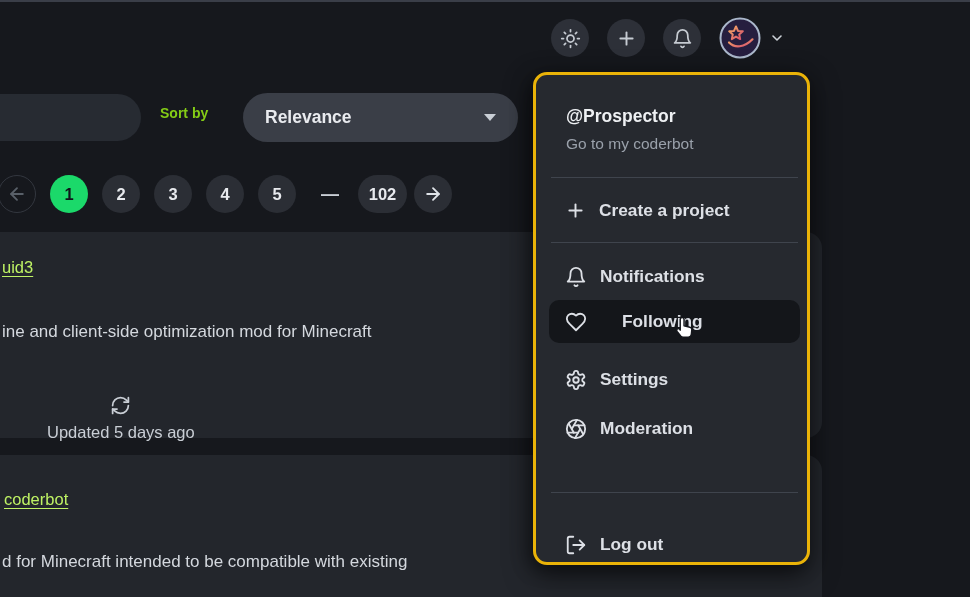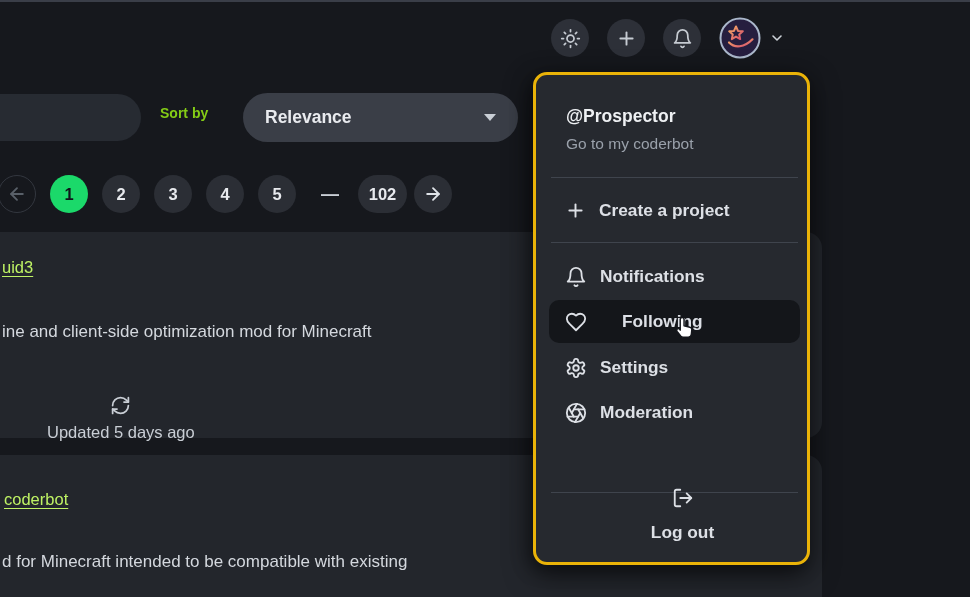--- a/index.html
+++ b/index.html
@@ -225,49 +225,49 @@
 
   <div class="abs menu-row hovered" style="top:225px;gap:35px;">
     <span>
       <svg width="22" height="22" viewBox="0 0 24 24" fill="none" stroke-width="2" stroke-linecap="round" stroke-linejoin="round">
           <path d="M19 14c1.49-1.46 3-3.21 3-5.5A5.5 5.5 0 0 0 16.5 3c-1.76 0-3 .5-4.5 2-1.5-1.5-2.74-2-4.5-2A5.5 5.5 0 0 0 2 8.5c0 2.3 1.5 4.05 3 5.5l7 7Z"></path>
         </svg>
     </span>
     <span>Following</span>
   </div>
 
-  <div class="abs menu-row" style="top:271px;">
+  <div class="abs menu-row" style="top:283px;">
     <span>
       <svg width="22" height="22" viewBox="0 0 24 24" fill="none" stroke-width="2" stroke-linecap="round" stroke-linejoin="round">
           <path d="M12.22 2h-.44a2 2 0 0 0-2 2v.18a2 2 0 0 1-1 1.73l-.43.25a2 2 0 0 1-2 0l-.15-.08a2 2 0 0 0-2.73.73l-.22.38a2 2 0 0 0 .73 2.73l.15.1a2 2 0 0 1 1 1.72v.51a2 2 0 0 1-1 1.74l-.15.09a2 2 0 0 0-.73 2.73l.22.38a2 2 0 0 0 2.73.73l.15-.08a2 2 0 0 1 2 0l.43.25a2 2 0 0 1 1 1.73V20a2 2 0 0 0 2 2h.44a2 2 0 0 0 2-2v-.18a2 2 0 0 1 1-1.73l.43-.25a2 2 0 0 1 2 0l.15.08a2 2 0 0 0 2.73-.73l.22-.39a2 2 0 0 0-.73-2.73l-.15-.08a2 2 0 0 1-1-1.74v-.5a2 2 0 0 1 1-1.74l.15-.09a2 2 0 0 0 .73-2.73l-.22-.38a2 2 0 0 0-2.73-.73l-.15.08a2 2 0 0 1-2 0l-.43-.25a2 2 0 0 1-1-1.73V4a2 2 0 0 0-2-2z"></path>
           <circle cx="12" cy="12" r="3"></circle>
         </svg>
     </span>
     <span>Settings</span>
   </div>
 
-  <div class="abs menu-row" style="top:316px;text-align:right;">
+  <div class="abs menu-row" style="top:332px;text-align:right;">
     <span>
       <svg width="22" height="22" viewBox="0 0 24 24" fill="none" stroke-width="2" stroke-linecap="round" stroke-linejoin="round">
           <circle cx="12" cy="12" r="10"></circle>
           <path d="m14.31 8 5.74 9.94"></path>
           <path d="M9.69 8h11.48"></path>
           <path d="m7.38 12 5.74-9.94"></path>
           <path d="M9.69 16 3.95 6.06"></path>
           <path d="M14.31 16H2.83"></path>
           <path d="m16.62 12-5.74 9.94"></path>
         </svg>
     </span>
     <span>Moderation</span>
   </div>
 
 
   <div class="abs divider" style="top:417px;"></div>
 
-  <div class="abs menu-row" style="top:412px;flex-direction:column;">
+  <div class="abs menu-row" style="top:448px;">
     <span>
       <svg width="22" height="22" viewBox="0 0 24 24" fill="none" stroke-width="2" stroke-linecap="round" stroke-linejoin="round">
           <path d="M9 21H5a2 2 0 0 1-2-2V5a2 2 0 0 1 2-2h4"></path>
           <polyline points="16 17 21 12 16 7"></polyline>
           <line x1="21" x2="9" y1="12" y2="12"></line>
         </svg>
     </span>
     <span>Log out</span>
   </div>
 </div>

